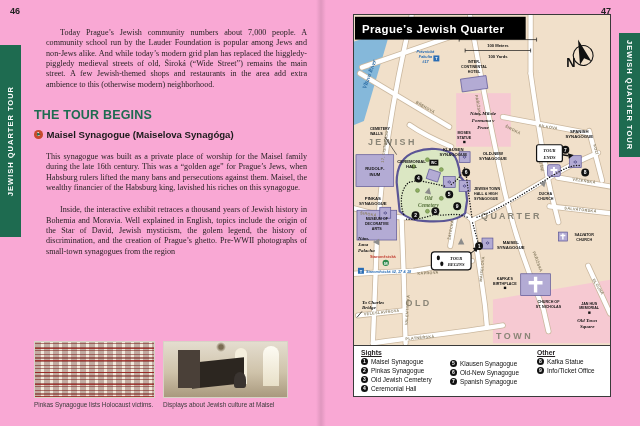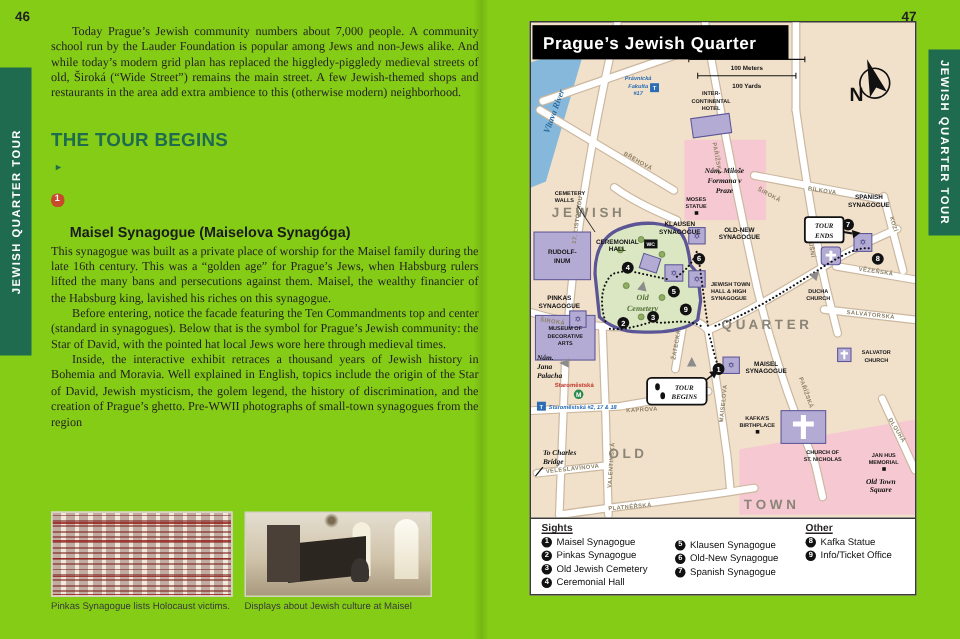--- a/index.html
+++ b/index.html
@@ -1,37 +1,37 @@
 <!DOCTYPE html>
 <html><head>
 <meta charset="utf-8">
 <style>
   html,body{margin:0;padding:0;background:#e8e6e2;}
-  #book{position:relative;width:640px;height:426px;background:#84cc16;overflow:hidden;
+  #book{position:relative;width:640px;height:426px;background:#f9a8d4;overflow:hidden;
         font-family:"Liberation Serif",serif;color:#231f20;}
   .gutter{position:absolute;left:316px;top:0;width:10px;height:426px;
         background:linear-gradient(90deg,rgba(0,0,0,0) 0%,rgba(0,0,0,.10) 50%,rgba(0,0,0,0) 100%);}
   .pagenum{position:absolute;top:6px;font:700 9px "Liberation Sans",sans-serif;color:#222;}
   .tab{position:absolute;width:21px;background:#1e6b50;color:#fff;
        font:700 7.5px "Liberation Sans",sans-serif;letter-spacing:1px;
        display:flex;align-items:center;justify-content:center;}
   .tab span{writing-mode:vertical-rl;white-space:nowrap;}
   .tab.left span{transform:rotate(180deg);}
   
   .col{position:absolute;left:34px;top:16px;width:285px;}
   .body{font-size:8.15px;line-height:10.35px;text-align:justify;}
-  .body p{margin:0;text-indent:14px;}
+  .body p{margin:12px;text-indent:14px;}
   .body p.noindent{text-indent:0;}
   h2.tour{margin:18px 0 4px 0;font:700 12.5px "Liberation Sans",sans-serif;color:#1e6b50;letter-spacing:.2px;}
   .note{position:relative;margin:6px 0 7px 2px;padding-left:12px;font-style:italic;font-size:8.3px;line-height:10.4px;}
   .note .mark{position:absolute;left:0;top:1px;color:#1e6b50;font-size:6px;font-style:normal;}
   .stophead{display:flex;align-items:center;gap:4px;margin:6px 0 2px 0;}
   .stopnum{flex:0 0 auto;width:8.5px;height:8.5px;border-radius:50%;background:#c74a2c;color:#fff;
            font:700 6px/8.5px "Liberation Sans",sans-serif;text-align:center;}
-  .stoptitle{font:700 9.6px "Liberation Sans",sans-serif;color:#1b1b1b;margin-top:43px;}
+  .stoptitle{font:700 9.6px "Liberation Sans",sans-serif;color:#1b1b1b;}
   
   .photo{position:absolute;top:341px;height:57px;border:1px solid #d8d2c6;box-sizing:border-box;overflow:hidden;}
   .photo1{left:34px;width:121px;background:
      repeating-linear-gradient(0deg, rgba(150,25,22,.8) 0 1px, rgba(0,0,0,0) 1px 12px),
      repeating-linear-gradient(0deg, rgba(0,0,0,0) 0 2.4px, rgba(120,28,24,.55) 2.4px 3.6px),
      repeating-linear-gradient(90deg, rgba(70,14,12,.28) 0 6px, rgba(0,0,0,0) 6px 9px),
      #f1e9dc;}
   .photo2{left:163px;width:125px;background:linear-gradient(180deg,#e4ddcf 0%,#cfc3aa 55%,#a9997e 100%);}
   .p2shape{position:absolute;}
   .caption{position:absolute;top:401px;font:6.4px "Liberation Sans",sans-serif;color:#3a3a3a;}
@@ -79,21 +79,20 @@
     <h2 class="tour">THE TOUR BEGINS</h2>
     <div class="note">
       <span class="mark">►</span>
     </div>
     <div class="stophead">
       <span class="stopnum">1</span>
       <span class="stoptitle">Maisel Synagogue (Maiselova Synagóga)</span>
     </div>
     <div class="body">
       <p class="noindent">This synagogue was built as a private place of worship for the Maisel family during the late 16th century. This was a “golden age” for Prague’s Jews, when Habsburg rulers lifted the many bans and persecutions against them. Maisel, the wealthy financier of the Habsburg king, lavished his riches on this synagogue.</p>
-      <p>Before entering, notice the facade featuring the Ten Commandments top and center (standard in synagogues). Below that is the symbol for Prague’s Jewish community: the Star of David, with the pointed hat local Jews wore here through medieval times.</p>
       <p>Inside, the interactive exhibit retraces a thousand years of Jewish history in Bohemia and Moravia. Well explained in English, topics include the origin of the Star of David, Jewish mysticism, the golem legend, the history of discrimination, and the creation of Prague’s ghetto. Pre-WWII photographs of small-town synagogues from the region</p>
     </div>
   </div>
 
   <div class="photo photo1"></div>
   <div class="photo photo2">
     <div class="p2shape" style="right:8px;top:4px;width:16px;height:40px;background:linear-gradient(#fdfbf3,#e8e0c8);border-radius:8px 8px 0 0;box-shadow:-30px 0 0 -2px #f5efdd;"></div>
     <div class="p2shape" style="left:28px;top:18px;width:52px;height:26px;background:#2c2620;transform:skewY(-6deg);"></div>
     <div class="p2shape" style="left:14px;top:8px;width:22px;height:38px;background:#4a4038;"></div>
     <div class="p2shape" style="left:70px;top:30px;width:12px;height:16px;background:#3a3430;border-radius:50% 50% 20% 20%;"></div>

